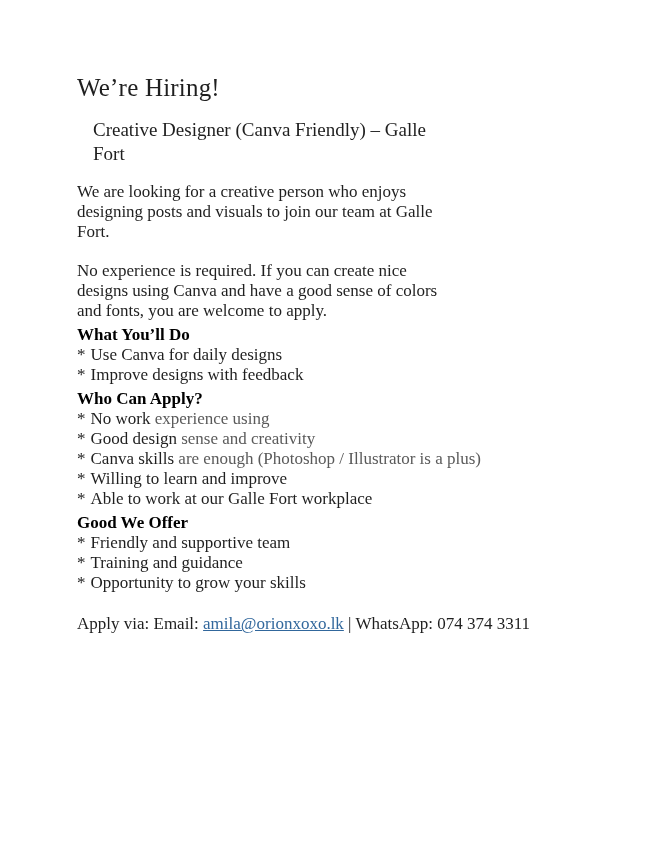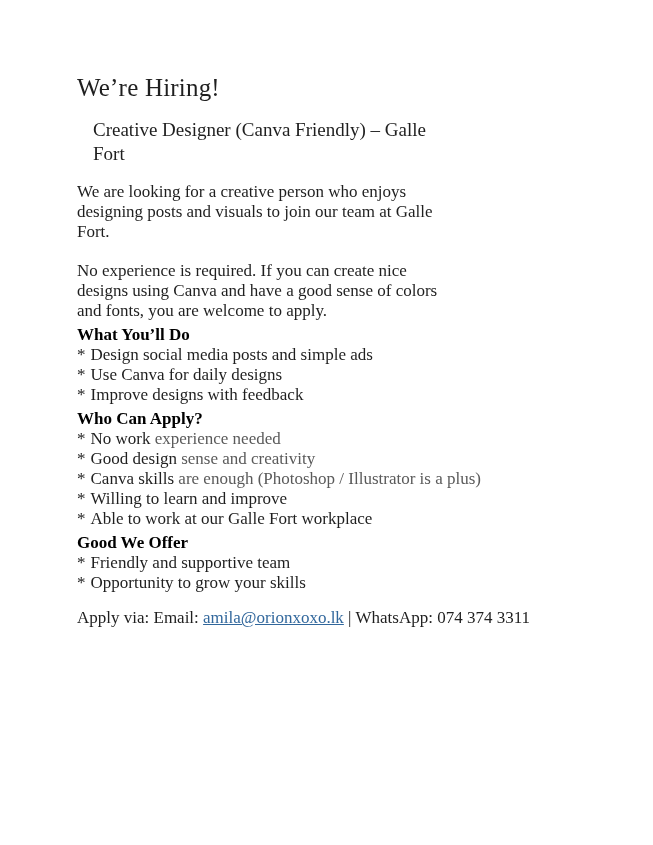--- a/index.html
+++ b/index.html
@@ -31,49 +31,49 @@
     font-size:17px;line-height:20px;margin:19px 0 0 0;
   }
   .para.first{margin-top:2px;}
   .section{
     font-size:17px;line-height:20px;margin-top:4px;
   }
   .heading{font-weight:700;color:#000;}
   .bullet-line{white-space:nowrap;}
   .marker{margin-right:5px;}
   .muted{color:var(--muted);}
-  .apply{margin-top:15px;white-space:nowrap;}
+  .apply{margin-top:21px;white-space:nowrap;}
   a.email{color:var(--link);text-decoration:underline;cursor:pointer;}
 </style>
 </head>
 <body>
 
 <div class="page">
   <h1 class="title">We’re Hiring!</h1>
   <div class="subtitle">Creative Designer (Canva Friendly) – Galle Fort</div>
 
   <p class="para first">We are looking for a creative person who enjoys designing posts and visuals to join our team at Galle Fort.</p>
   <p class="para">No experience is required. If you can create nice designs using Canva and have a good sense of colors and fonts, you are welcome to apply.</p>
 
   <div id="sections-root">
       <div class="section">
         <div class="heading">What You’ll Do</div>
-        <div class="bullet-line"><span class="marker">*</span><span>Design social media posts and simple ads</span></div>
         <div class="bullet-line"><span class="marker">*</span><span>Use Canva for daily designs</span></div>
         <div class="bullet-line"><span class="marker">*</span><span>Improve designs with feedback</span></div>
       </div>
       <div class="section">
         <div class="heading">Who Can Apply?</div>
-        <div class="bullet-line"><span class="marker">*</span><span>No work </span><span class="muted">experience needed</span></div>
+        <div class="bullet-line"><span class="marker">*</span><span>No work </span><span class="muted">experience using</span></div>
         <div class="bullet-line"><span class="marker">*</span><span>Good design </span><span class="muted">sense and creativity</span></div>
         <div class="bullet-line"><span class="marker">*</span><span>Canva skills </span><span class="muted">are enough (Photoshop / Illustrator is a plus)</span></div>
         <div class="bullet-line"><span class="marker">*</span><span>Willing to learn and improve</span></div>
         <div class="bullet-line"><span class="marker">*</span><span>Able to work at our Galle Fort workplace</span></div>
       </div>
       <div class="section">
         <div class="heading">Good We Offer</div>
         <div class="bullet-line"><span class="marker">*</span><span>Friendly and supportive team</span></div>
+        <div class="bullet-line"><span class="marker">*</span><span>Training and guidance</span></div>
         <div class="bullet-line"><span class="marker">*</span><span>Opportunity to grow your skills</span></div>
       </div>
     </div>
 
   <p class="para apply"><span>Apply via: Email: </span><a class="email" href="#">amila@orionxoxo.lk</a><span> | </span><span>WhatsApp: </span><span>074 374 3311</span></p>
 </div>
 
 </body></html>

